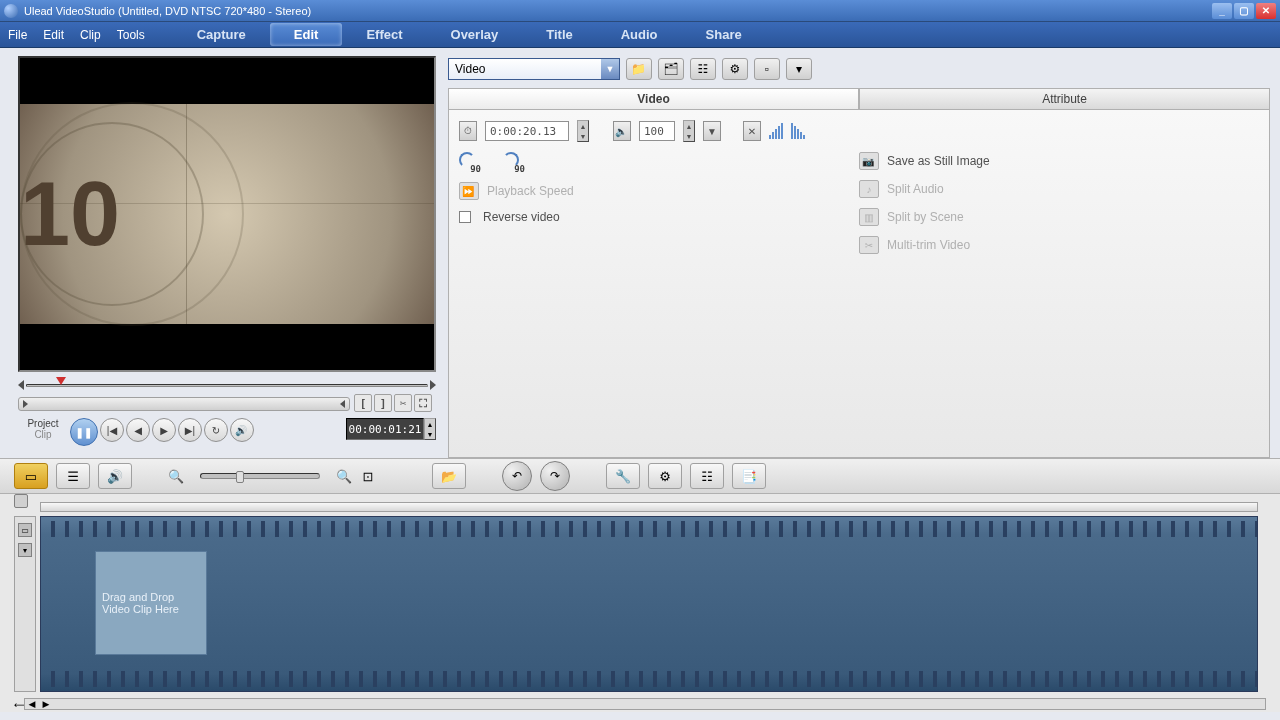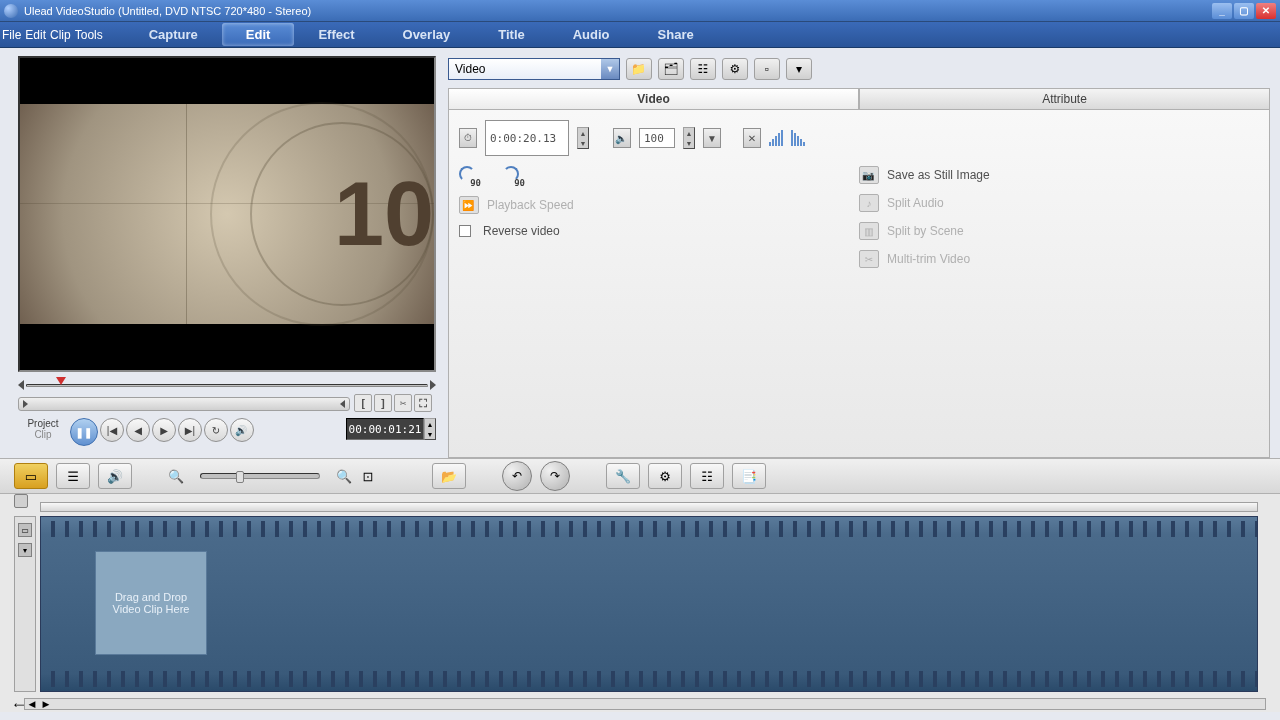--- a/index.html
+++ b/index.html
@@ -7,29 +7,29 @@
 
 .titlebar { background: linear-gradient(to bottom, #5a8dd6, #3b6cb5); height: 22px; display: flex; align-items: center; padding: 0 4px; color: #fff; font-size: 11px; border-bottom: 1px solid #2a4a7a; }
 .titlebar .icon { width: 14px; height: 14px; background: radial-gradient(circle at 30% 30%, #b0d0ff, #3a6ab0); border-radius: 50%; margin-right: 6px; }
 .titlebar .spacer { flex: 1; }
 .titlebar .winbtn { width: 20px; height: 16px; margin-left: 2px; display: flex; align-items: center; justify-content: center; border-radius: 2px; font-size: 10px; font-weight: bold; }
 .winbtn.min { background: linear-gradient(to bottom, #9bbff0, #5a8dd6); color: #fff; }
 .winbtn.max { background: linear-gradient(to bottom, #9bbff0, #5a8dd6); color: #fff; }
 .winbtn.close { background: linear-gradient(to bottom, #f08080, #d83030); color: #fff; }
 
 .menubar { background: linear-gradient(to bottom, #3a6ab8, #2a5498); height: 26px; display: flex; align-items: center; color: #fff; font-size: 12px; border-bottom: 1px solid #1a3a68; }
-.menubar .menu { padding: 0 2px; cursor: pointer; }
+.menubar .menu { padding: 0 8px; cursor: pointer; }
 .menubar .steptabs { display: flex; margin-left: 20px; flex: 1; }
 .menubar .step { padding: 4px 24px; cursor: pointer; color: #d8e4f5; font-weight: bold; font-size: 13px; }
 .menubar .step.active { background: linear-gradient(to bottom, #5a8dd6, #3a6ab8); color: #fff; border-radius: 3px; box-shadow: inset 0 0 4px rgba(255,255,255,0.5); }
 
 .main { display: flex; height: 410px; }
 .leftpanel { width: 448px; padding: 8px 0 0 18px; }
 .preview { width: 418px; height: 316px; background: #000; border: 2px inset #888; position: relative; display: flex; align-items: center; justify-content: center; }
-.preview .content { width: 453px; height: 220px; background: radial-gradient(circle, #d4c8b0 0%, #a09480 70%, #706050 100%); display: flex; align-items: center; justify-content: flex-end; position: relative; }
+.preview .content { width: 453px; height: 220px; background: radial-gradient(circle, #d4c8b0 0%, #a09480 70%, #706050 100%); display: flex; align-items: center; justify-content: flex-start; position: relative; }
 .preview .content::before { content:''; position: absolute; width: 180px; height: 180px; border: 2px solid rgba(80,70,50,0.3); border-radius: 50%; }
 .preview .content::after { content:''; position: absolute; width: 220px; height: 220px; border: 2px solid rgba(80,70,50,0.2); border-radius: 50%; }
 .preview .num { font-size: 90px; font-weight: bold; color: #504030; z-index: 2; }
 .preview .vline { position: absolute; width: 1px; height: 100%; background: rgba(60,50,30,0.3); left: 40%; }
 .preview .hline { position: absolute; width: 100%; height: 1px; background: rgba(60,50,30,0.2); top: 45%; }
 
 .scrubber { margin-top: 4px; width: 418px; height: 16px; position: relative; }
 .scrubber .track { position: absolute; top: 8px; left: 8px; right: 8px; height: 3px; background: #c0c0c0; border: 1px inset #888; border-radius: 2px; }
 .scrubber .thumb { position: absolute; top: 1px; left: 38px; width: 0; height: 0; border-left: 5px solid transparent; border-right: 5px solid transparent; border-top: 8px solid #d03030; }
 .scrubber .arrow-left { position: absolute; left: 0; top: 4px; width: 0; height: 0; border-top: 5px solid transparent; border-bottom: 5px solid transparent; border-right: 6px solid #505050; }
@@ -62,21 +62,21 @@
 .thumb-item { width: 60px; display: inline-block; text-align: center; }
 .thumb-img { width: 58px; height: 46px; background: #000; border: 2px solid #5a8dd6; }
 .thumb-lbl { font-size: 10px; color: #404040; margin-top: 2px; background: #f0f0f0; border: 1px solid #c0c0c0; }
 
 .opt-tabs { display: flex; height: 22px; }
 .opt-tab { flex: 1; background: linear-gradient(to bottom, #f4f4f4, #dadada); border: 1px solid #b0b0b0; display: flex; align-items: center; justify-content: center; font-size: 12px; color: #404040; cursor: pointer; }
 .opt-tab.active { background: linear-gradient(to bottom, #fff, #ececec); font-weight: bold; }
 
 .opt-panel { border: 1px solid #b0b0b0; border-top: none; flex: 1; background: linear-gradient(to bottom, #f8f8f8, #e8e8e8); padding: 10px; font-size: 12px; color: #505050; }
 .opt-row { display: flex; align-items: center; gap: 8px; margin-bottom: 10px; }
-.dur-box { width: 84px; height: 36px; border: 1px solid #909090; background: #fff; font: 11px monospace; display: flex; align-items: center; padding: 1px 4px; }
+.dur-box { width: 84px; height: 20px; border: 1px solid #909090; background: #fff; font: 11px monospace; display: flex; align-items: center; padding: 1px 4px; }
 .vol-box { width: 36px; height: 20px; border: 1px solid #909090; background: #fff; font: 11px monospace; display: flex; align-items: center; padding: 0 4px; }
 .tiny-btn { width: 18px; height: 20px; background: linear-gradient(to bottom,#f0f0f0,#d0d0d0); border: 1px solid #909090; display: flex; align-items: center; justify-content: center; font-size: 10px; }
 .bars { display: flex; align-items: flex-end; gap: 1px; height: 16px; }
 .bars span { width: 2px; background: #6090d0; }
 .opt-cols { display: flex; }
 .opt-col { flex: 1; display: flex; flex-direction: column; gap: 10px; }
 .opt-item { display: flex; align-items: center; gap: 8px; cursor: pointer; }
 .opt-item.disabled { color: #b0b0b0; }
 .opt-icon { width: 20px; height: 18px; background: #e0e0e0; border: 1px solid #b0b0b0; border-radius: 2px; display: flex; align-items: center; justify-content: center; font-size: 10px; }
 .opt-checkbox { width: 12px; height: 12px; border: 1px solid #808080; background: #fff; margin-right: 4px; }
@@ -93,21 +93,21 @@
 .tb2-spacer { width: 40px; }
 .tb2-round { width: 30px; height: 30px; border-radius: 50%; background: radial-gradient(circle at 30% 30%, #f0f0f0, #b0b0b0); border: 1px solid #808080; display: flex; align-items: center; justify-content: center; font-size: 12px; }
 
 .timeline { height: 218px; background: #e8e8e8; position: relative; }
 .tl-head { position: absolute; left: 14px; top: 0; width: 14px; height: 14px; background: #d0d0d0; border: 1px solid #808080; border-radius: 2px; }
 .tl-ruler { position: absolute; left: 40px; right: 22px; top: 8px; height: 10px; background: linear-gradient(to bottom,#f8f8f8,#d8d8d8); border: 1px solid #a0a0a0; }
 .tl-track { position: absolute; left: 40px; right: 22px; top: 22px; height: 176px; background: linear-gradient(to bottom, #5a7a9a 0%, #4a6a8a 10%, #3a5a7a 90%, #2a4a6a 100%); border: 1px solid #2a3a5a; }
 .tl-perf { position: absolute; left: 0; right: 0; height: 16px; background-image: repeating-linear-gradient(to right, transparent 0, transparent 10px, #2a4060 10px, #2a4060 14px); }
 .tl-perf.top { top: 4px; }
 .tl-perf.bot { bottom: 4px; }
-.tl-drop { position: absolute; left: 54px; top: 34px; width: 112px; height: 104px; background: #8aa8c0; border: 1px solid #5a7a9a; display: flex; align-items: center; justify-content: center; text-align: center; color: #e8f0f8; font-size: 11px; padding: 6px; }
+.tl-drop { position: absolute; left: 54px; top: 34px; width: 112px; height: 104px; background: #8aa8c0; border: 1px solid #5a7a9a; display: flex; align-items: center; justify-content: center; text-align: left; color: #e8f0f8; font-size: 11px; padding: 6px; }
 .tl-sidebar { position: absolute; left: 14px; top: 22px; width: 22px; height: 176px; background: #e0e0e0; border: 1px solid #a0a0a0; display: flex; flex-direction: column; align-items: center; gap: 6px; padding-top: 6px; }
 .tl-sidebar div { width: 14px; height: 14px; background: #c0c0c0; border: 1px solid #808080; font-size: 8px; display: flex; align-items: center; justify-content: center; }
 .tl-scroll { position: absolute; left: 24px; right: 14px; bottom: 2px; height: 12px; background: #e0e0e0; border: 1px solid #a0a0a0; display: flex; align-items: center; }
 .tl-scroll .arr { width: 14px; text-align: center; font-size: 9px; }
 .tl-scroll .bar { flex:1; height: 6px; }
 .tl-corner { position: absolute; left: 14px; bottom: 2px; width: 10px; font-size: 9px; }
 </style>
 </head>
 <body>
 

